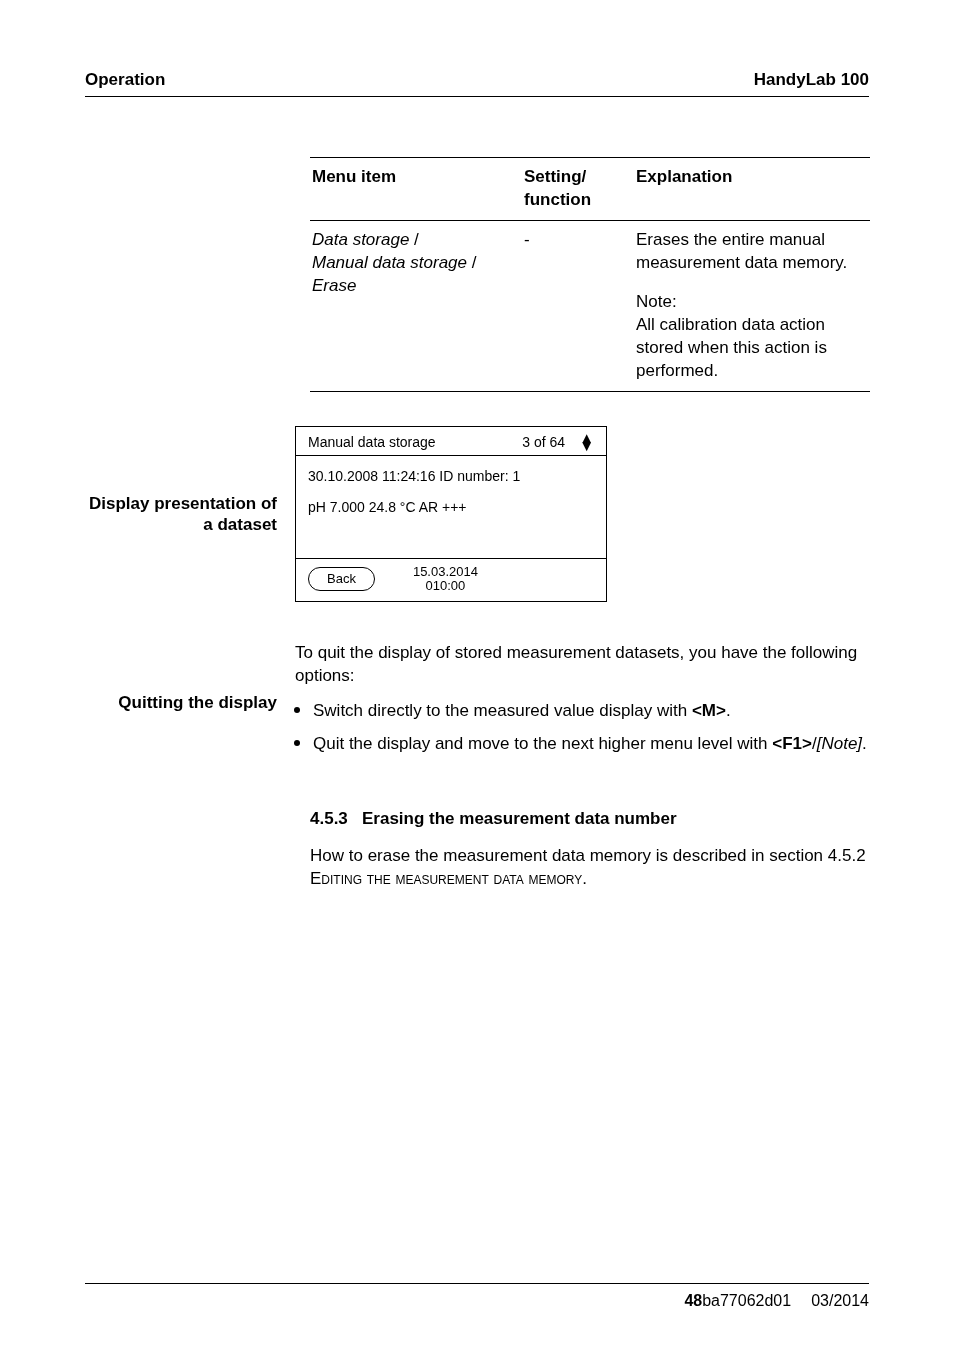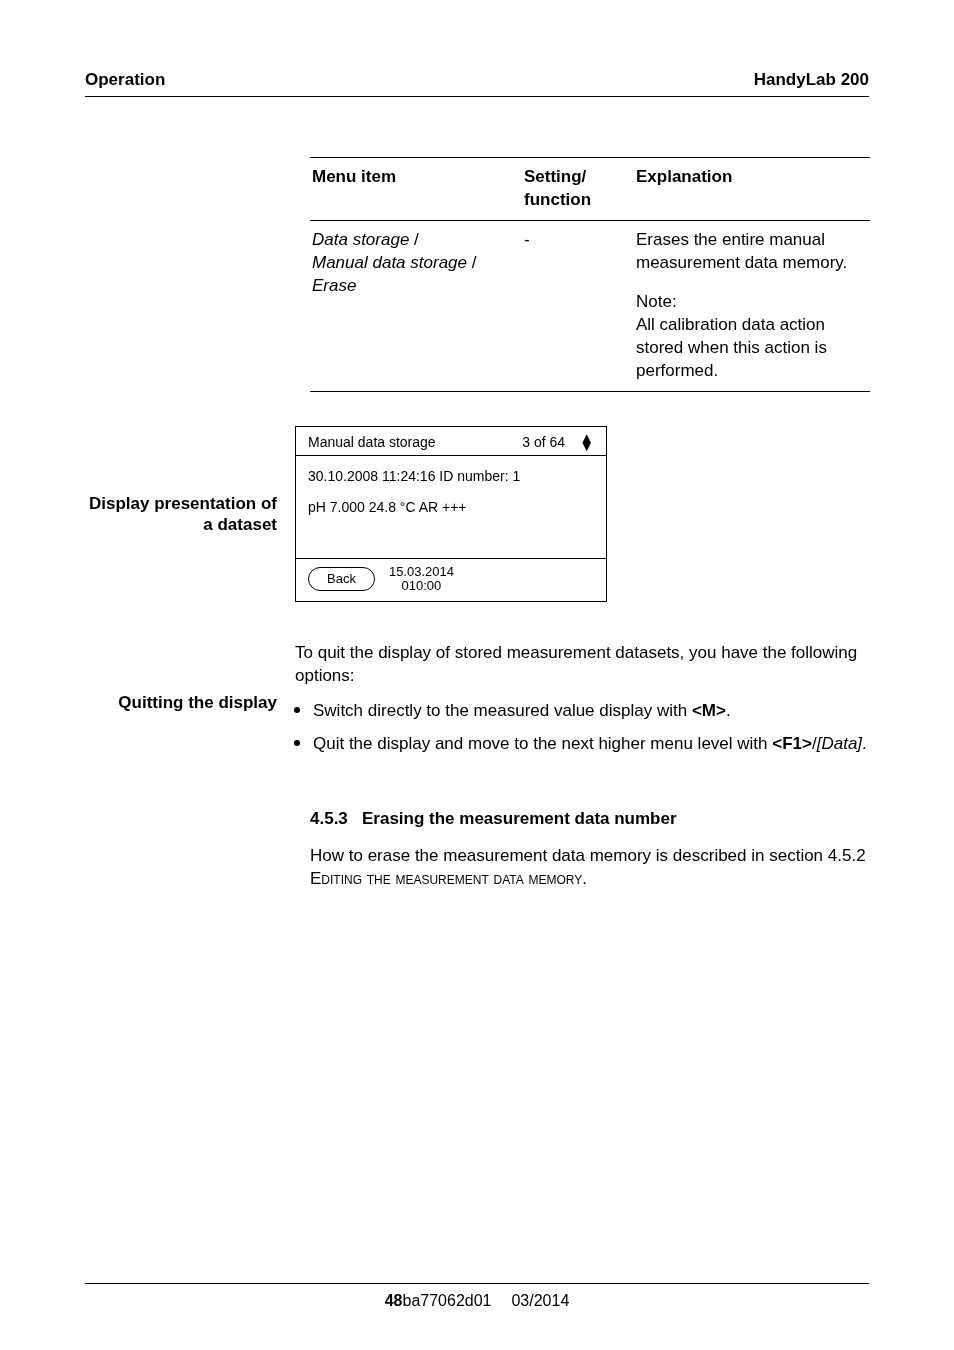--- a/index.html
+++ b/index.html
@@ -47,48 +47,48 @@
     .device .d-head {
       display: flex; justify-content: space-between;
       padding: 7px 12px 5px 12px; border-bottom: 1.2px solid #000;
       align-items: center;
     }
     .device .d-head .arrows { font-size: 15px; line-height: 0.5; letter-spacing:0;}
     .device .d-body { padding: 12px 12px 28px 12px; }
     .device .d-body .line { margin-bottom: 14px; }
     .device .d-foot {
       display: flex; align-items: center; padding: 6px 12px 8px 12px;
-      border-top: 1.2px solid #000; gap: 14px;
+      border-top: 1.2px solid #000; gap: 38px;
     }
     .pill {
       border: 1.5px solid #000; border-radius: 15px;
       padding: 3px 18px; font-size: 13px; display: inline-block;
     }
     .ts { font-size: 13px; line-height: 1.1; text-align: center;}
     
     ul.blk { margin: 8px 0 0 0; padding-left: 18px; }
     ul.blk li { margin-bottom: 6px; line-height:1.35;}
     ul.blk li::marker { font-size: 20px; }
     .para { line-height: 1.35; margin: 0 0 6px 0;}
     .section-num { font-weight: bold; }
     .smallcaps { font-variant: small-caps; }
     .footer {
-      display: flex; justify-content: center; font-size: 16px;
+      display: flex; justify-content: flex-end; font-size: 16px;
       padding-top: 8px;
     }
     .footer .right { display:flex; gap: 20px;}
     .footer-hr{ border:none; border-top:1.5px solid #000; margin:0;}
   </style>
 </head>
 <body>
 
 <div class="page">
   <div class="header-row">
     <span>Operation</span>
-    <span>HandyLab 200</span>
+    <span>HandyLab 100</span>
   </div>
   <hr class="rule">
 
   <div class="content">
 
     <div style="height:60px;"></div>
 
     <table class="menutab">
       <tbody>
           <tr>
@@ -152,21 +152,21 @@
 
     <div class="row">
       <div class="label">Quitting the display</div>
       <div class="body">
         <p class="para">To quit the display of stored measurement datasets, you have the following options:</p>
         <ul class="blk">
           <li>
             <span>Switch directly to the measured value display with </span><b>&lt;M&gt;</b><span>.</span>
           </li>
           <li>
-            <span>Quit the display and move to the next higher menu level with </span><b>&lt;F1&gt;</b><span>/</span><span class="italic">[Data]</span><span>.</span>
+            <span>Quit the display and move to the next higher menu level with </span><b>&lt;F1&gt;</b><span>/</span><span class="italic">[Note]</span><span>.</span>
           </li>
         </ul>
       </div>
     </div>
 
     <div style="height:46px;"></div>
 
     <div class="indent-col">
       <p class="para">
         <span class="section-num">4.5.3</span>&nbsp;&nbsp;&nbsp;<b>Erasing the measurement data number</b>

